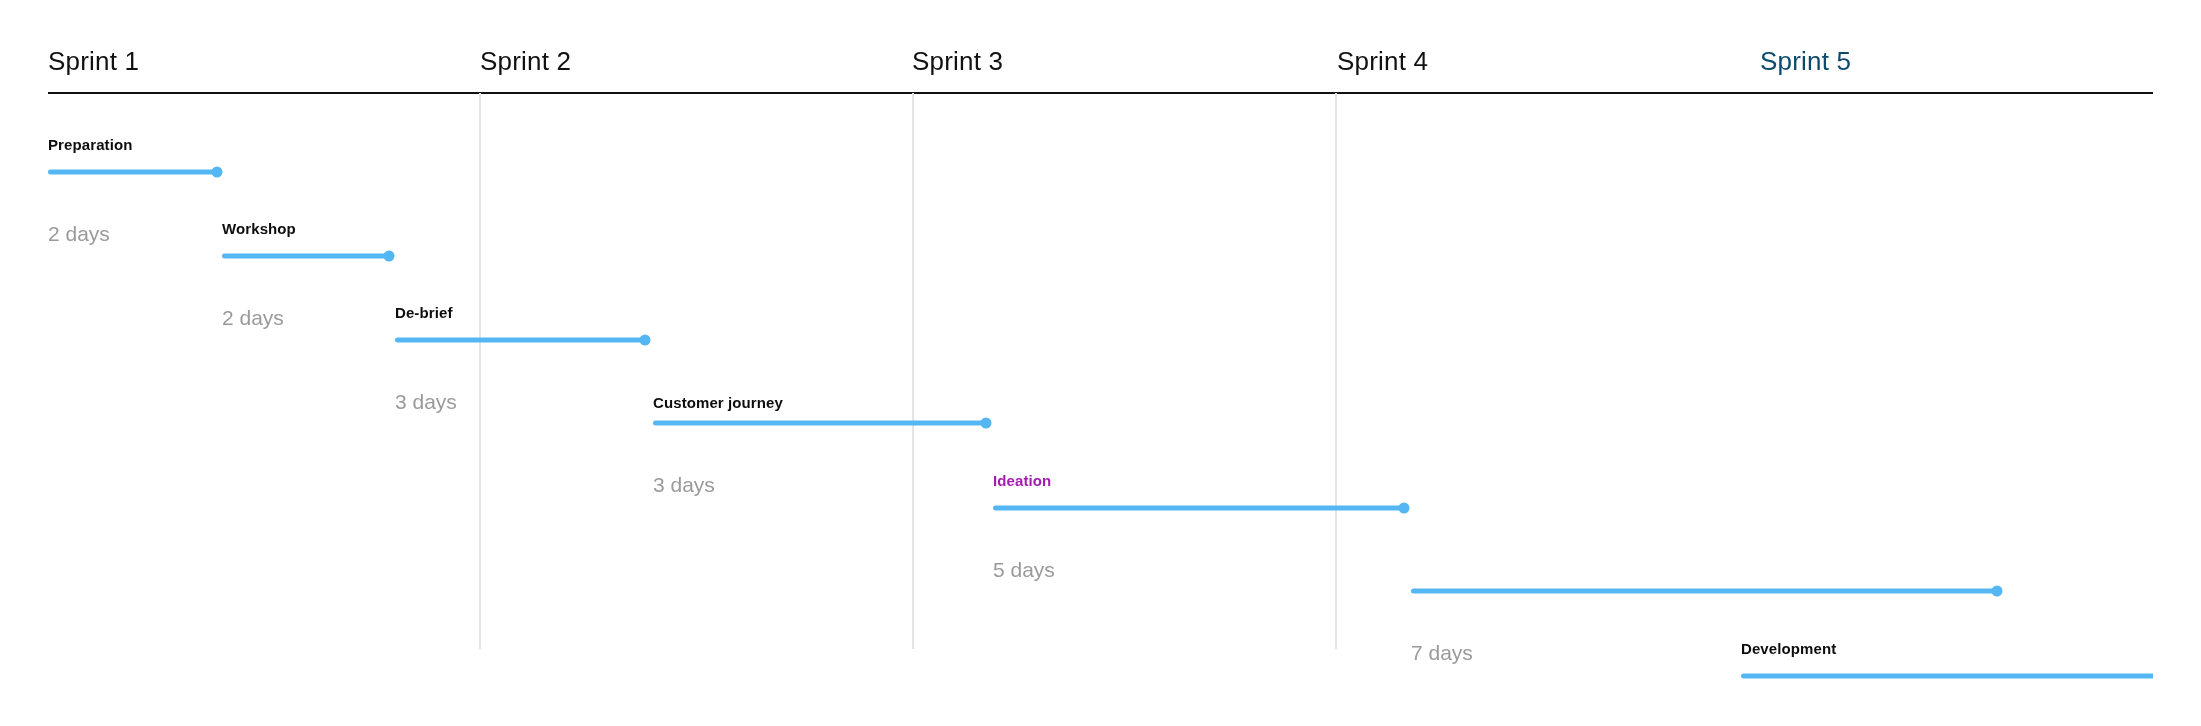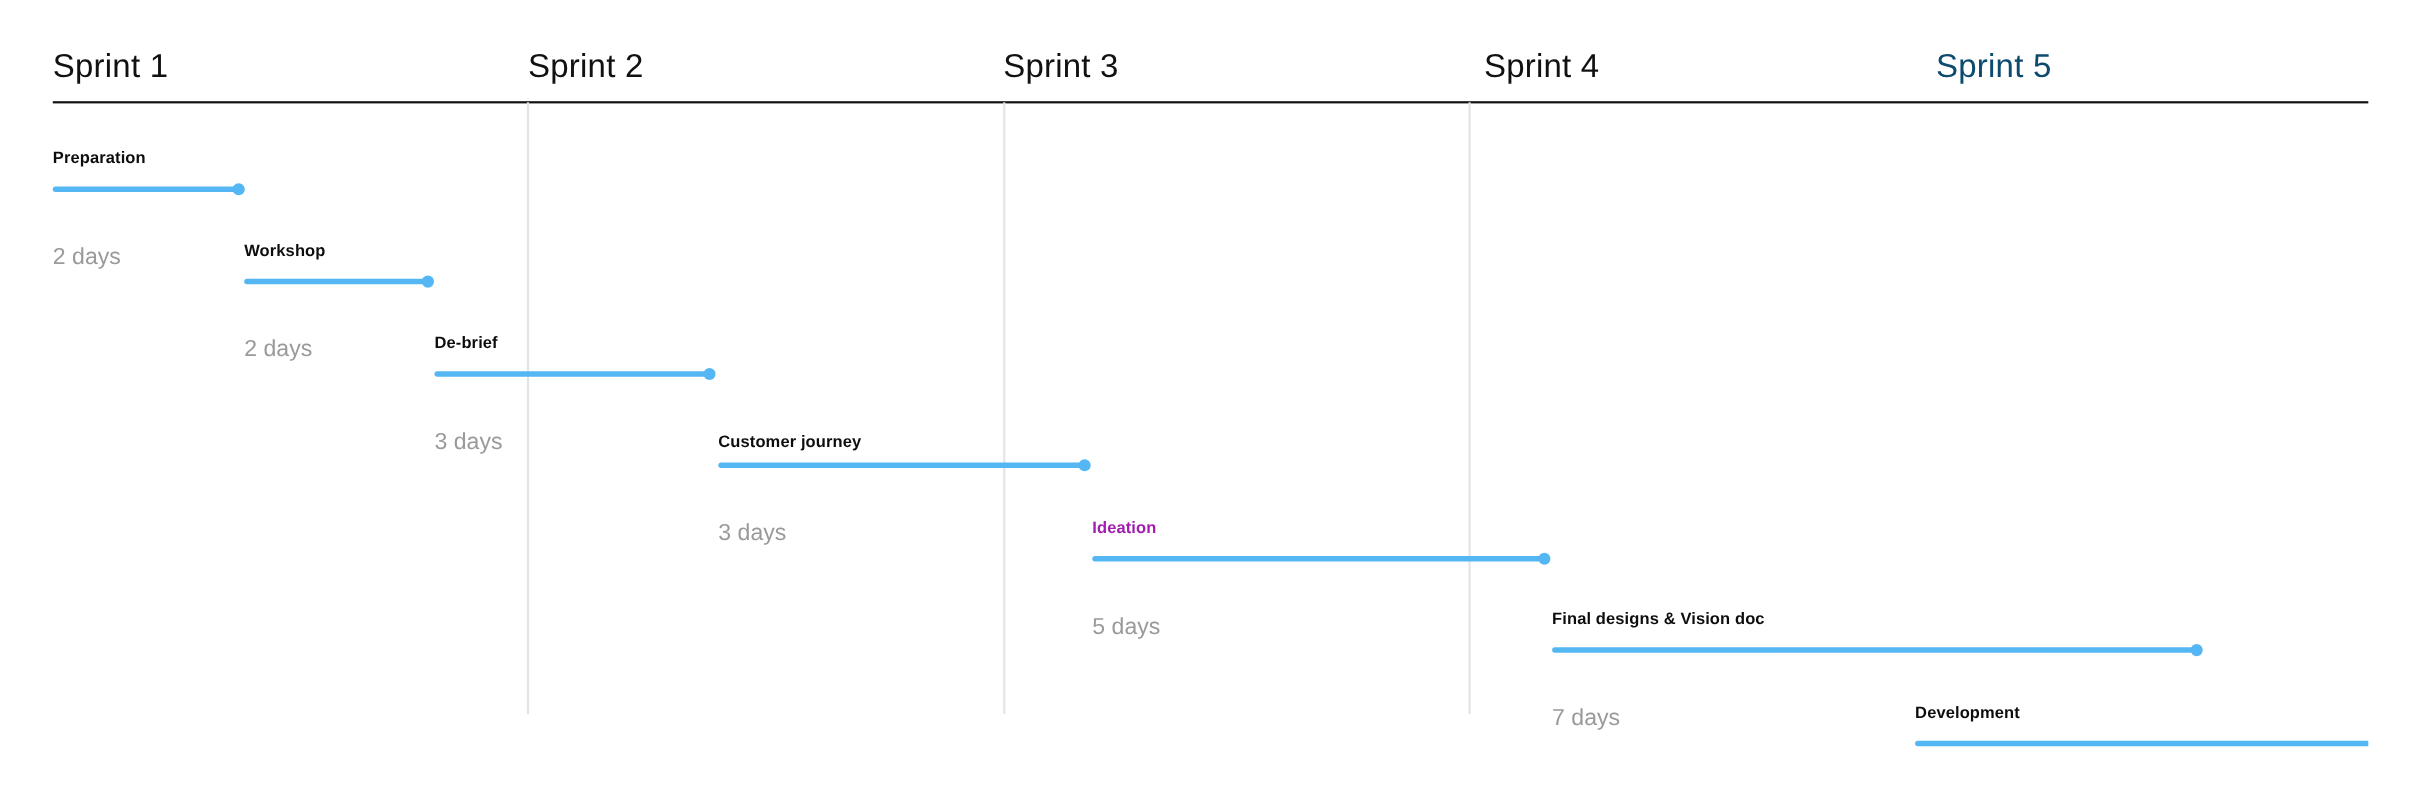--- a/index.html
+++ b/index.html
@@ -6,21 +6,21 @@
   body {
     width: 2201px; height: 726px;
     background: #ffffff;
     font-family: "Liberation Sans", sans-serif;
     overflow: hidden;
     position: relative;
   }
   .chart { position: absolute; left: 0; top: 0; width: 2201px; height: 726px; }
   .sprint-label {
     position: absolute;
-    font-size: 30px; font-weight: 400; color: #111111;
+    font-size: 26px; font-weight: 400; color: #111111;
     transform: translateY(-50%);
     white-space: nowrap;
     letter-spacing: 0.2px;
   }
   .header-line { position: absolute; height: 2px; background: #111111; }
   .gridline { position: absolute; width: 1.5px; background: #e4e4e4; }
   .task-label {
     position: absolute;
     font-size: 15px; font-weight: 700; color: #0d0d0d;
     transform: translateY(-50%);
@@ -47,21 +47,21 @@
   }
 </style>
 </head>
 <body>
 
 <div class="chart" id="chart">
   <div class="header-line" id="header-line" style="left: 48px; top: 92px; width: 2105px; background: rgb(17, 17, 17);"></div>
 <div class="sprint-label" style="left: 48px; top: 61px; color: rgb(17, 17, 17);">Sprint 1</div>
     <div class="sprint-label" style="left: 480px; top: 61px; color: rgb(17, 17, 17);">Sprint 2</div>
     <div class="sprint-label" style="left: 912px; top: 61px; color: rgb(17, 17, 17);">Sprint 3</div>
-    <div class="sprint-label" style="left: 1337px; top: 61px; color: rgb(17, 17, 17); margin-left: 12px;">Sprint 4</div>
+    <div class="sprint-label" style="left: 1337px; top: 61px; color: rgb(17, 17, 17);">Sprint 4</div>
     <div class="sprint-label" style="left: 1760px; top: 61px; color: #0c4a6e;">Sprint 5</div>
     <div class="gridline" style="left: 479px; top: 93px; height: 556px; background: rgb(228, 228, 228);"></div>
     <div class="gridline" style="left: 912px; top: 93px; height: 556px; background: rgb(228, 228, 228);"></div>
     <div class="gridline" style="left: 1335px; top: 93px; height: 556px; background: rgb(228, 228, 228);"></div>
     <div class="task-label" style="left: 48px; top: 144px; color: rgb(13, 13, 13);">Preparation</div>
     <div class="task-bar" style="left: 48px; top: 172px; width: 169px; background: rgb(84, 182, 242);"></div>
     <div class="task-dot" style="left: 217px; top: 172px; background: rgb(84, 182, 242);"></div>
     <div class="task-duration" style="left: 48px; top: 198px; color: rgb(154, 154, 154);">2 days</div>
     <div class="task-label" style="left: 222px; top: 228px; color: rgb(13, 13, 13);">Workshop</div>
     <div class="task-bar" style="left: 222px; top: 256px; width: 167px; background: rgb(84, 182, 242);"></div>
@@ -72,19 +72,18 @@
     <div class="task-dot" style="left: 645px; top: 340px; background: rgb(84, 182, 242);"></div>
     <div class="task-duration" style="left: 395px; top: 366px; color: rgb(154, 154, 154);">3 days</div>
     <div class="task-label" style="left: 653px; top: 402px; color: rgb(13, 13, 13);">Customer journey</div>
     <div class="task-bar" style="left: 653px; top: 423px; width: 333px; background: rgb(84, 182, 242);"></div>
     <div class="task-dot" style="left: 986px; top: 423px; background: rgb(84, 182, 242);"></div>
     <div class="task-duration" style="left: 653px; top: 449px; color: rgb(154, 154, 154);">3 days</div>
     <div class="task-label" style="left: 993px; top: 480px; color: #a21caf;">Ideation</div>
     <div class="task-bar" style="left: 993px; top: 508px; width: 411px; background: rgb(84, 182, 242);"></div>
     <div class="task-dot" style="left: 1404px; top: 508px; background: rgb(84, 182, 242);"></div>
     <div class="task-duration" style="left: 993px; top: 534px; color: rgb(154, 154, 154);">5 days</div>
-    <div class="task-label" style="left: 1411px; top: 563px; color: rgb(13, 13, 13);">Final designs &amp; Vision doc</div>
     <div class="task-bar" style="left: 1411px; top: 591px; width: 586px; background: rgb(84, 182, 242);"></div>
     <div class="task-dot" style="left: 1997px; top: 591px; background: rgb(84, 182, 242);"></div>
     <div class="task-duration" style="left: 1411px; top: 617px; color: rgb(154, 154, 154);">7 days</div>
     <div class="task-label" style="left: 1741px; top: 648px; color: rgb(13, 13, 13);">Development</div>
     <div class="task-bar cut-end" style="left: 1741px; top: 676px; width: 412px; background: rgb(84, 182, 242);"></div>
   </div>
 
 </body></html>

